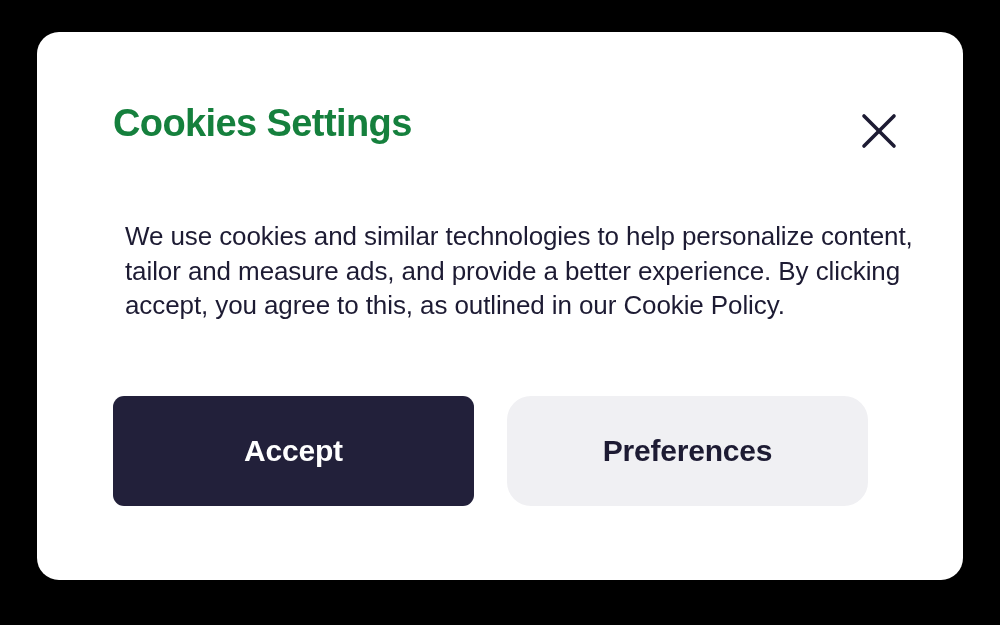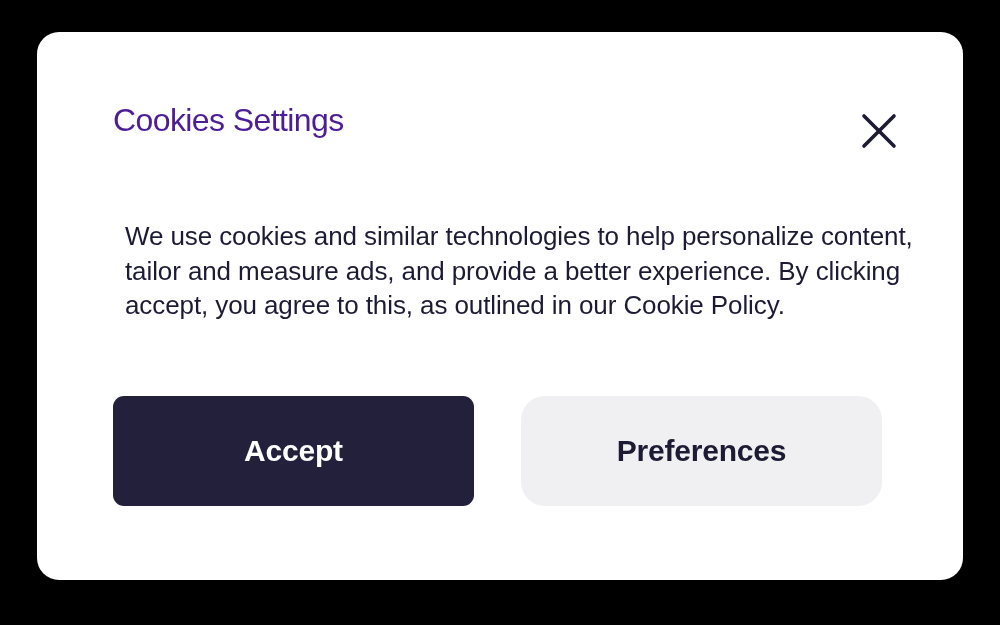--- a/index.html
+++ b/index.html
@@ -39,24 +39,24 @@
     top: 72px;
     right: 40px;
     height: 96px;
   }
 
   .dialog-title {
     position: absolute;
     left: 0;
     top: 0;
     margin: 0;
-    font-size: 32px;
-    font-weight: normal;
+    font-size: 38px;
+    font-weight: bold;
     letter-spacing: -0.6px;
-    color: #4c1d95;
+    color: #15803d;
     line-height: 1;
     white-space: nowrap;
   }
 
   .close-button {
     position: absolute;
     right: 21px;
     top: 4px;
     width: 46px;
     height: 46px;
@@ -83,21 +83,21 @@
     line-height: 34.5px;
     color: #1d1b33;
     letter-spacing: -0.1px;
   }
 
   .dialog-actions {
     position: absolute;
     left: 76px;
     top: 364px;
     display: flex;
-    gap: 47px;
+    gap: 33px;
   }
 
   .btn {
     width: 361px;
     height: 110px;
     border: none;
     border-radius: 11px;
     font-family: "Liberation Sans", sans-serif;
     font-size: 30px;
     font-weight: bold;

